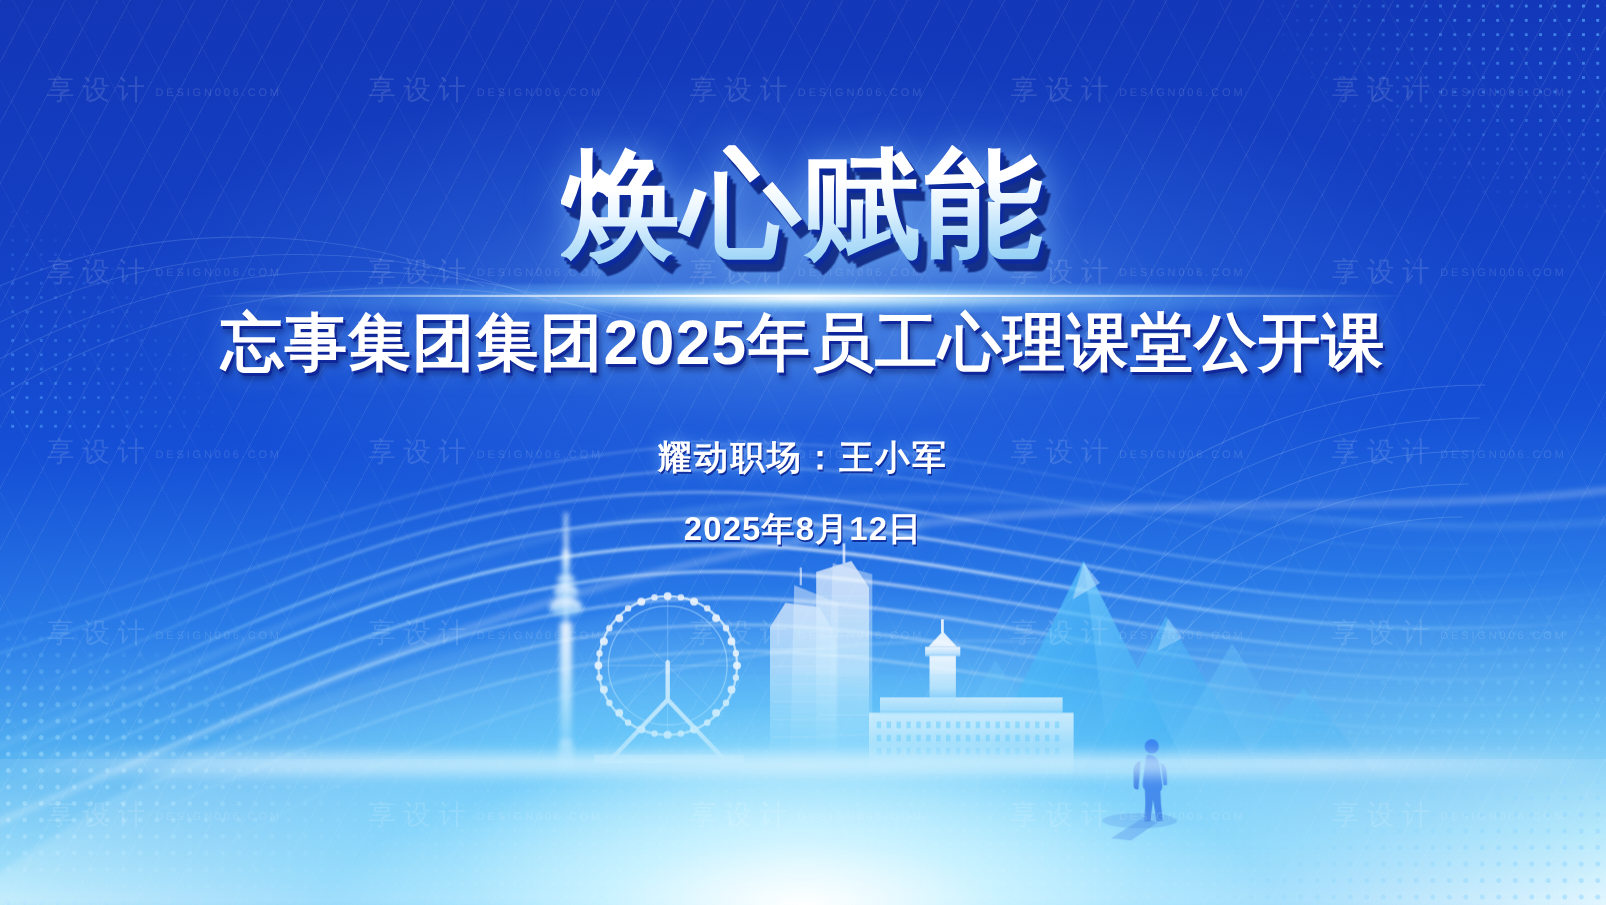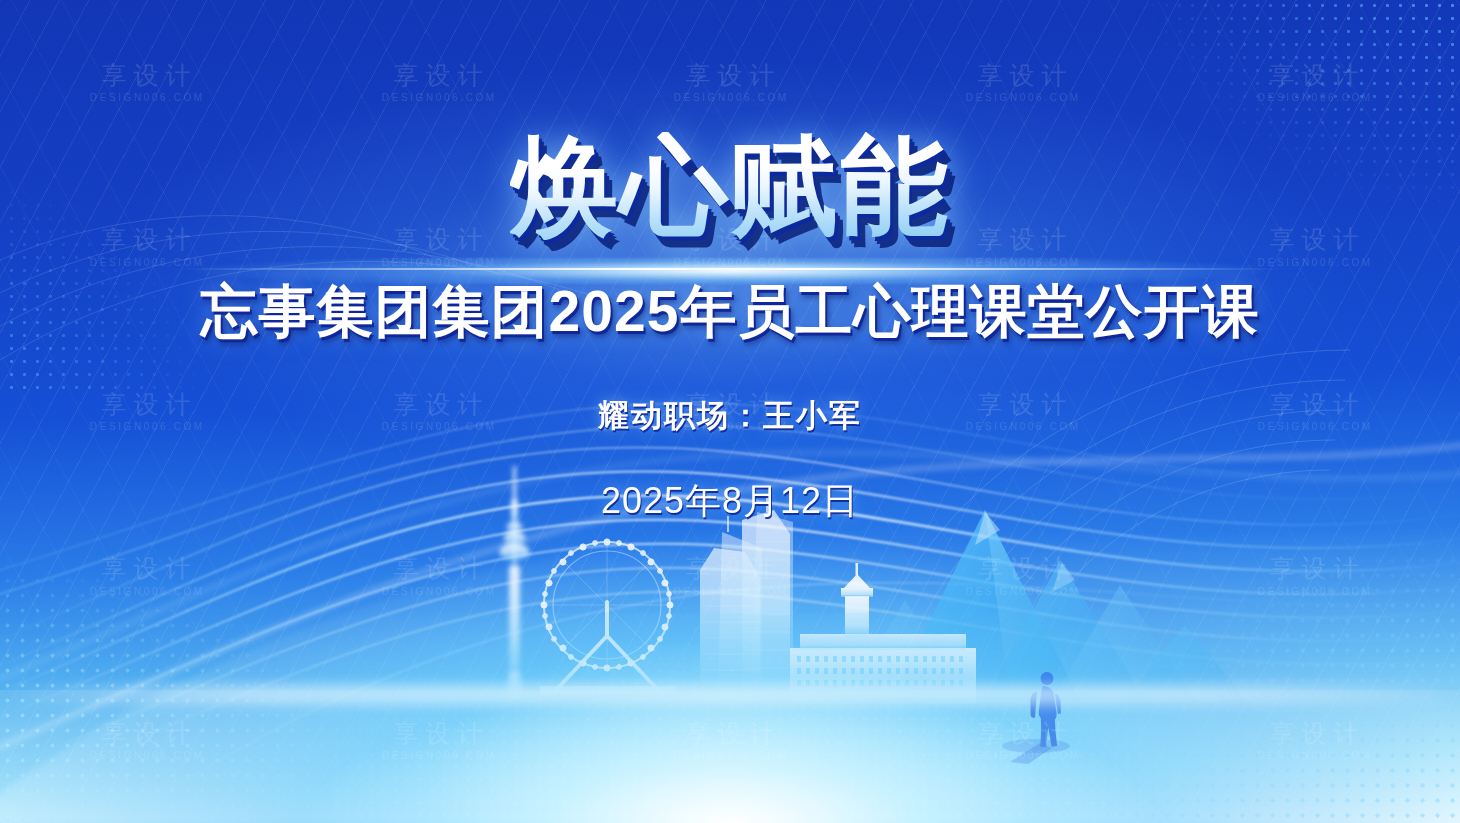--- a/index.html
+++ b/index.html
@@ -102,21 +102,21 @@
 
   
   #watermarks{
     position:absolute; inset:0; pointer-events:none;
     display:grid;
     grid-template-columns:repeat(5,1fr);
     grid-template-rows:repeat(5,1fr);
     z-index:6;
   }
   .wm{
-    display:flex; flex-direction:column;
+    display:flex; flex-direction:row;
     align-items:center; justify-content:center;
     opacity:.13;
     color:#ffffff;
     user-select:none;
   }
   .wm .wm-cn{
     font-size:25px; letter-spacing:7px;
     font-weight:400; line-height:1.05;
     text-indent:7px;
   }
@@ -175,23 +175,23 @@
     font-size:31px;
     font-weight:700;
     letter-spacing:2px;
     color:#ffffff;
     white-space:nowrap;
     text-shadow:1px 2px 0 rgba(14,40,150,.9), 0 0 14px rgba(150,210,255,.55);
     pointer-events:auto;
   }
 
   #event-date{
-    margin-top:40px;
-    font-size:36px;
-    font-weight:400;
+    margin-top:24px;
+    font-size:30px;
+    font-weight:700;
     letter-spacing:1px;
     color:#ffffff;
     white-space:nowrap;
     text-shadow:1px 2px 0 rgba(14,40,150,.9), 0 0 14px rgba(150,210,255,.55);
     pointer-events:auto;
   }
 
   
   #scene{ position:absolute; inset:0; z-index:4; pointer-events:none; }
 

